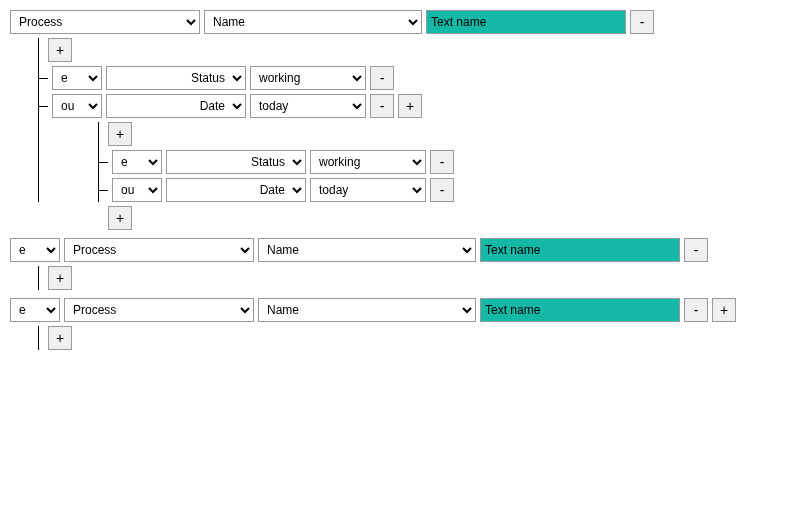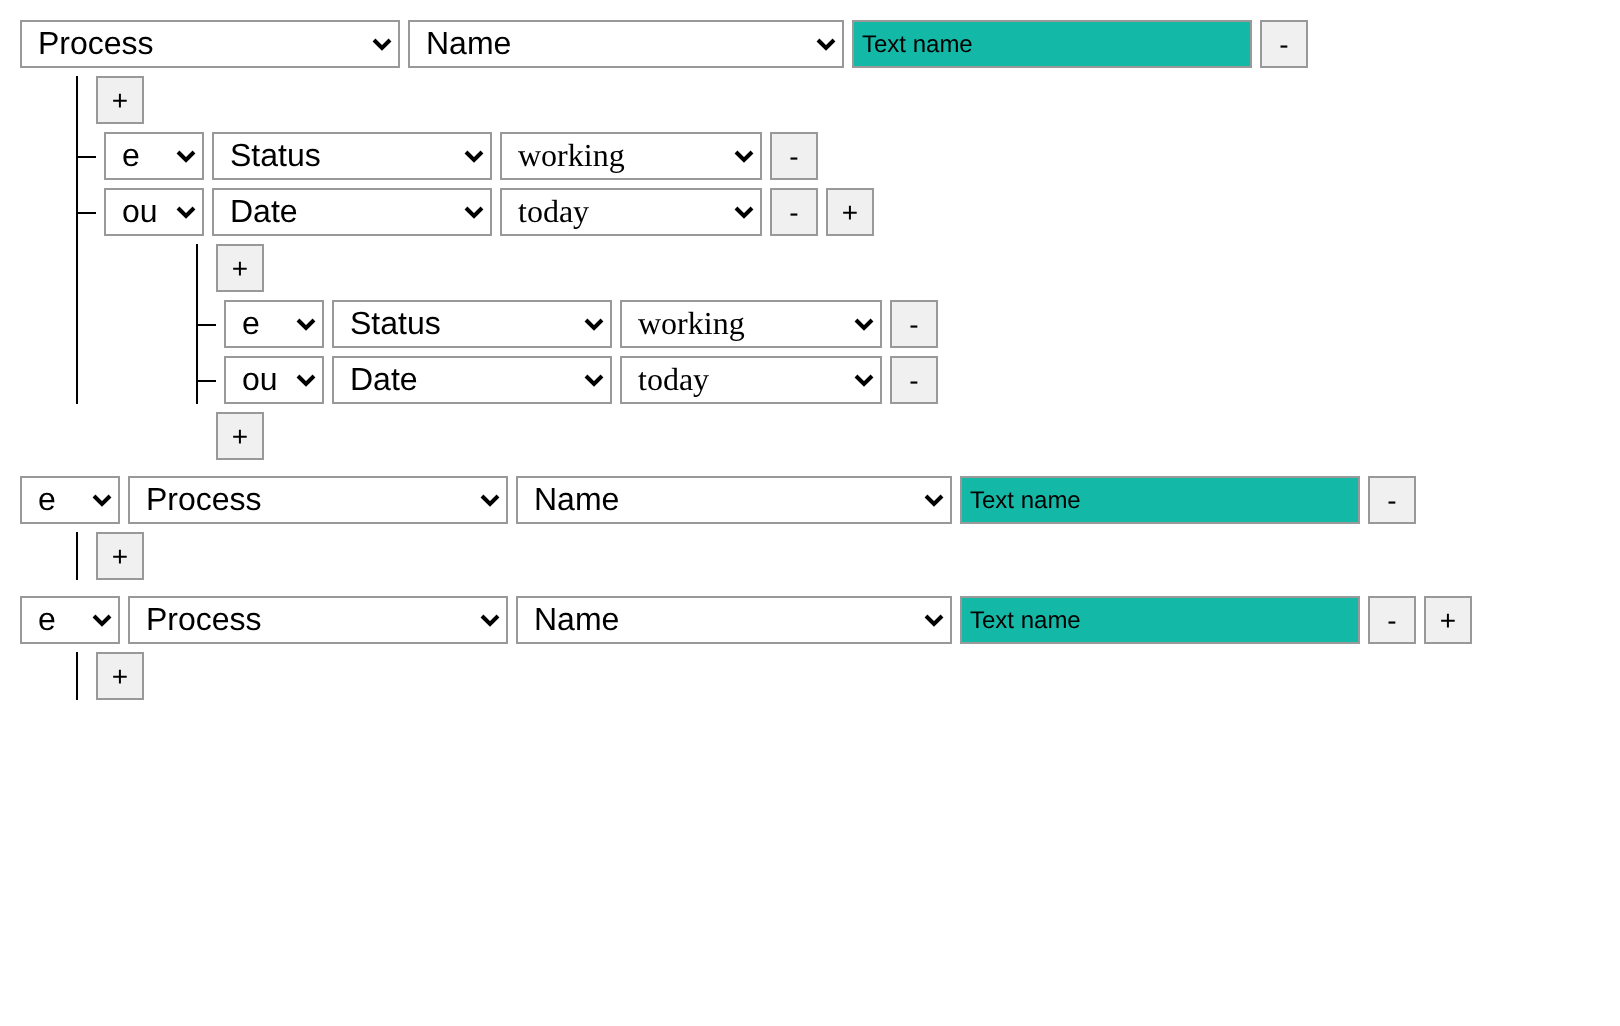--- a/index.html
+++ b/index.html
@@ -17,21 +17,21 @@
     .row {
       display: flex;
       align-items: center;
       gap: 4px;
       margin-bottom: 4px;
     }
     select {
       border: 1px solid #999;
       background: #fff;
       padding: 2px 4px;
-      font-size: 16px;
+      font-size: 12px;
       height: 24px;
       cursor: pointer;
     }
     input[type="text"] {
       border: 1px solid #999;
       padding: 2px 4px;
       font-size: 12px;
       height: 24px;
       background: #14b8a6;
     }
@@ -43,22 +43,22 @@
       font-size: 14px;
       cursor: pointer;
       display: flex;
       align-items: center;
       justify-content: center;
       flex-shrink: 0;
     }
     .select-process { width: 190px; }
     .select-name { width: 218px; }
     .select-small { width: 50px; }
-    .select-status { width: 140px; }
-    .select-value { width: 131px; font-family: Liberation Serif, serif; }
+    .select-status { width: 140px; text-align: right; }
+    .select-value { width: 116px; }
     .input-textname { width: 200px; }
     
     .block {
       position: relative;
       margin-bottom: 6px;
     }
     .block-content {
       position: relative;
     }
   </style>

